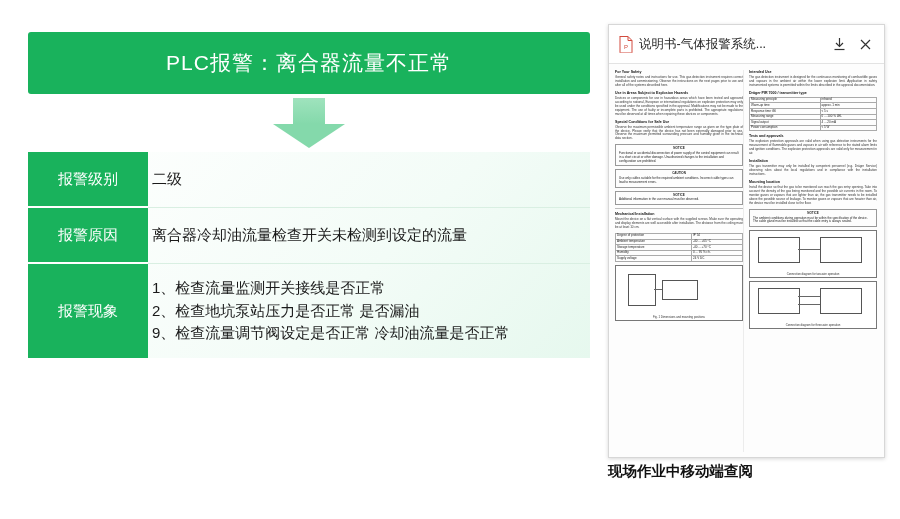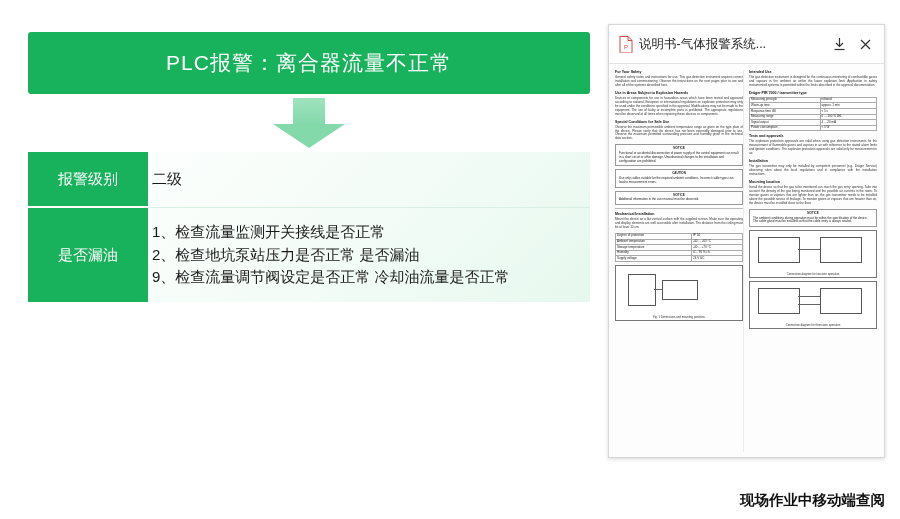--- a/index.html
+++ b/index.html
@@ -248,25 +248,24 @@
     position: absolute;
     background: #666;
     height: 0.8px;
   }
 
   #doc-caption {
     position: absolute;
     left: 608px;
     top: 462px;
     width: 277px;
-    text-align: right;
+    text-align: left;
     font-size: 14.5px;
     font-weight: bold;
     color: #111;
-    margin-top: 29px;
   }
 
   svg { display: block; }
 </style>
 </head>
 <body>
 
 <div id="alarm-panel">
 
   <div id="alarm-title">PLC报警：离合器流量不正常</div>
@@ -277,22 +276,26 @@
       <div class="head"></div>
     </div>
   </div>
 
   <table id="alarm-table">
     <tbody>
       <tr>
         <td class="lbl-cell">报警级别</td>
         <td class="val-cell">二级</td>
       </tr>
+      <tr>
+        <td class="lbl-cell">报警原因</td>
+        <td class="val-cell">离合器冷却油流量检查开关未检测到设定的流量</td>
+      </tr>
       <tr class="last">
-        <td class="lbl-cell" style="height:86px">是否漏油</td>
+        <td class="lbl-cell" style="height:86px">报警现象</td>
         <td class="val-cell">
           <span class="measure-line">1、检查流量监测开关接线是否正常</span>
           <span class="measure-line">2、检查地坑泵站压力是否正常 是否漏油</span>
           <span class="measure-line">9、检查流量调节阀设定是否正常 冷却油流量是否正常</span>
         </td>
       </tr>
     </tbody>
   </table>
 </div>
 

